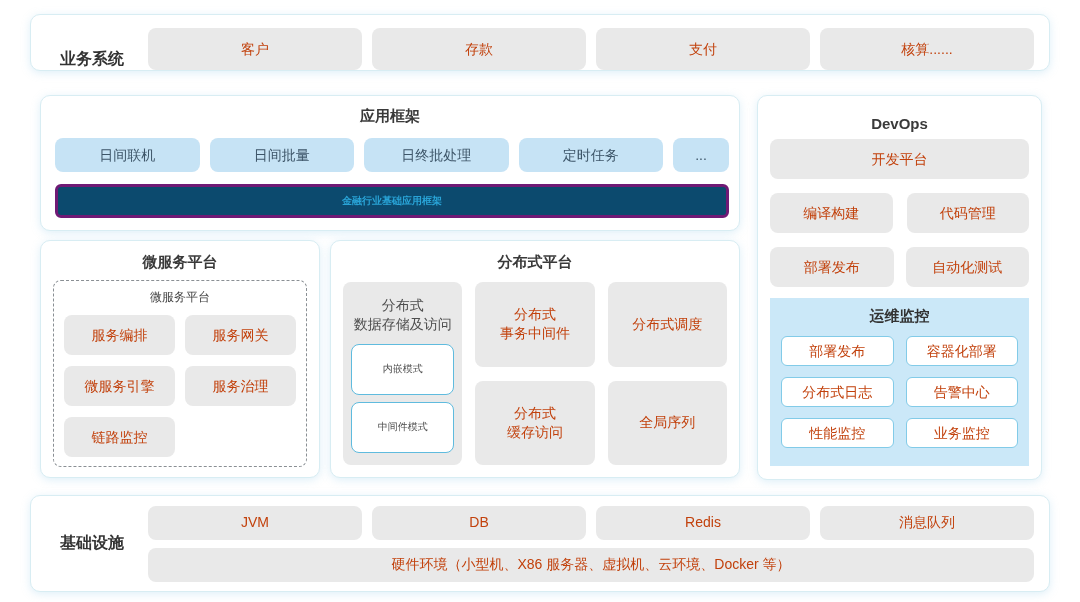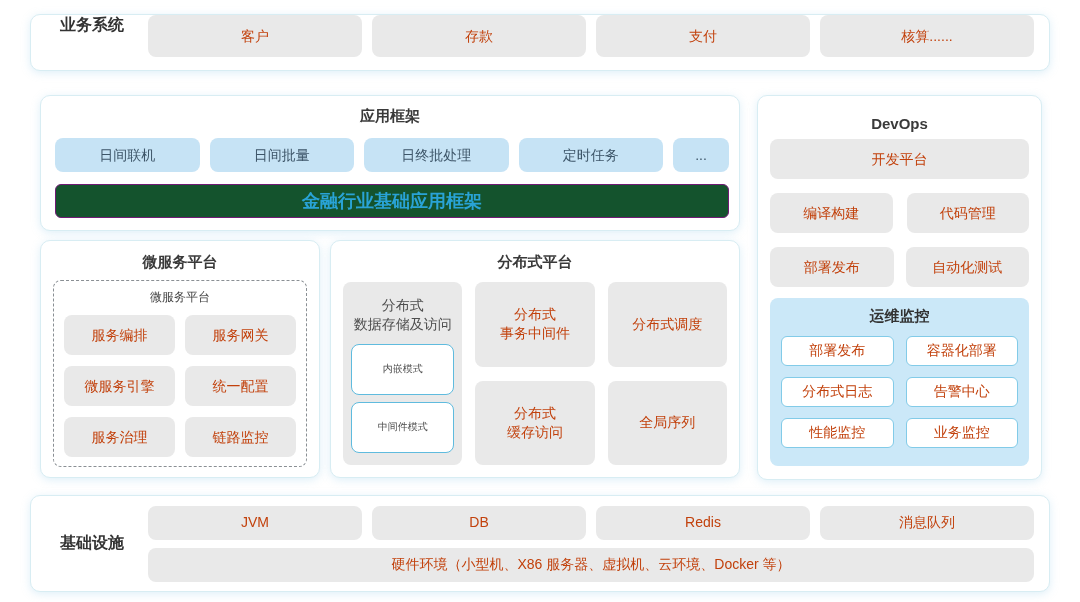--- a/index.html
+++ b/index.html
@@ -15,31 +15,31 @@
   }
   .sec-title { text-align:center; font-size:15px; font-weight:600; color:#3a3a3a; }
   .side-label { font-size:16px; font-weight:700; color:#333; text-align:center; }
   .chip {
     display:flex; align-items:center; justify-content:center;
     border-radius:8px; font-size:14px; color:#c2410c; text-align:center; line-height:1.35;
   }
   .gray  { background:#e9e9e9; }
   .blue  { background:#c6e3f5; color:#3d5568; }
   .outline-accent {
-    background:#14532d; border:1px solid #701a75; border-radius:6px;
-    color:#29a3d6; font-weight:700; font-size:18px;
+    background:#0c4a6e; border:3px solid #701a75; border-radius:6px;
+    color:#29a3d6; font-weight:700; font-size:10px;
   }
-  .ops-panel { background:#cbe8f8; border-radius:8px;font-family:Liberation Serif, serif; }
+  .ops-panel { background:#cbe8f8; border-radius:0; }
   .ops-chip  { background:#fff; border:1px solid #82cbe8; border-radius:6px; }
   .dashed-box { border:1px dashed #8a8f94; border-radius:8px; background:#fff; }
   .pre { white-space:pre-line; }
 
   
   #sec-business { left:30px; top:14px; width:1020px; height:57px;
-    display:flex; align-items:flex-start; padding:0 15px; gap:10px; }
+    display:flex; align-items:flex-end; padding:0 15px; gap:10px; }
   #sec-business .side-label { width:92px; flex:none; }
   #sec-business .chip { flex:1; height:42px; }
 
   
   #sec-appframework { left:40px; top:95px; width:700px; height:136px; }
   #sec-appframework .sec-title { margin-top:11px; }
   .af-row { position:absolute; left:14px; right:10px; top:42px; height:34px; display:flex; gap:10px; }
   .af-row .chip { flex:1; height:34px; }
   .af-row .chip.small { flex:none; width:56px; }
   .af-bar { position:absolute; left:14px; right:10px; top:88px; height:34px;
@@ -136,21 +136,20 @@
   </div>
 
   <div class="section" id="sec-micro">
     <div class="sec-title">微服务平台</div>
     <div class="dashed-box ms-dashed">
       <div class="ms-inner-title">微服务平台</div>
       <div class="ms-grid">
         <div class="chip gray">服务编排</div>
         <div class="chip gray">服务网关</div>
         <div class="chip gray">微服务引擎</div>
-        <div class="chip gray">统一配置</div>
         <div class="chip gray">服务治理</div>
         <div class="chip gray">链路监控</div>
       </div>
     </div>
   </div>
 
   <div class="section" id="sec-dist">
     <div class="sec-title">分布式平台</div>
     <div class="ds-grid">
       <div class="ds-storage">

